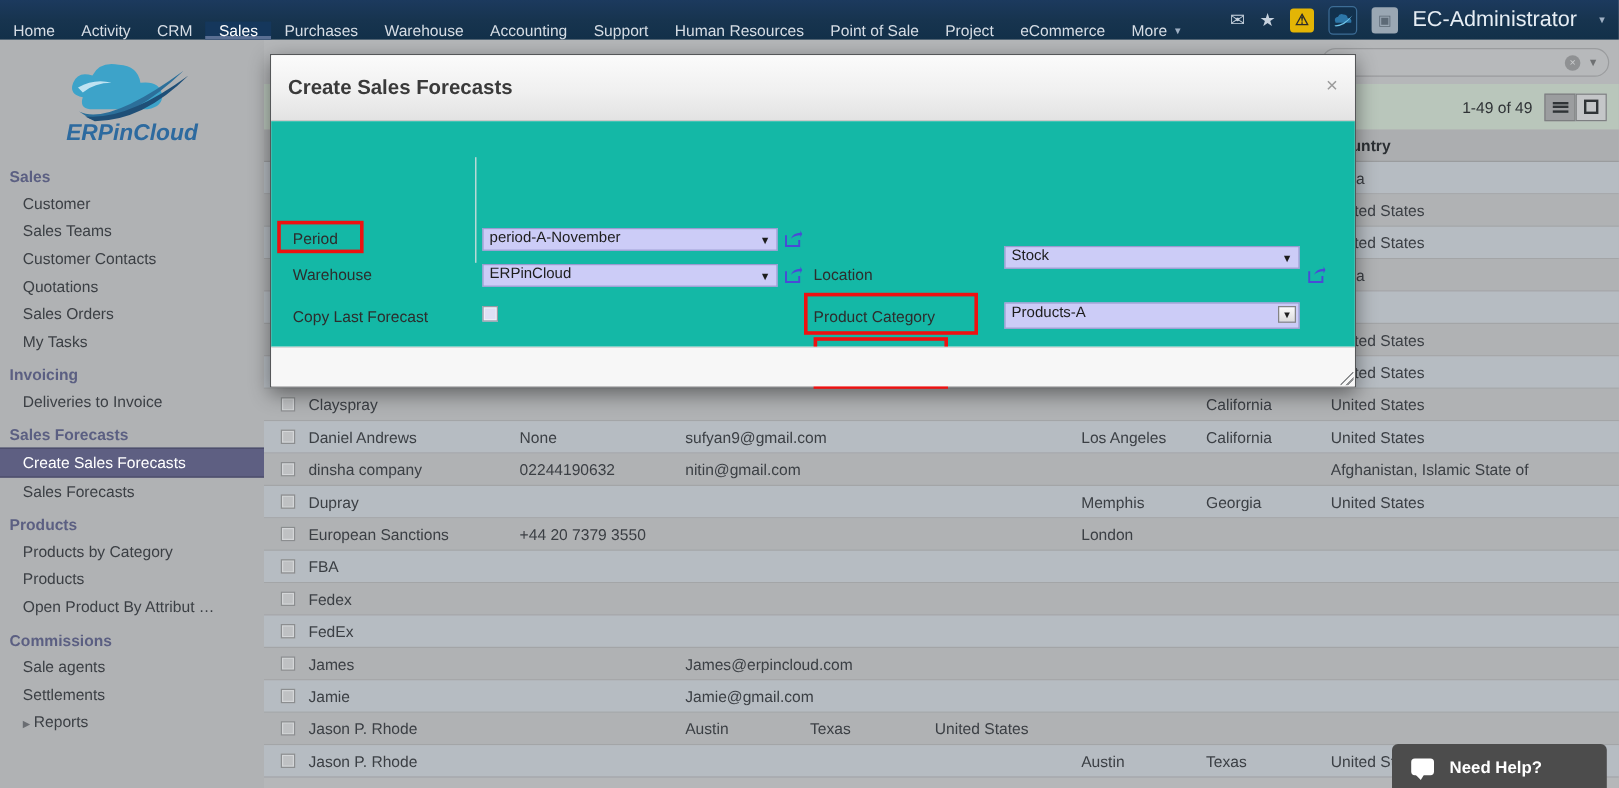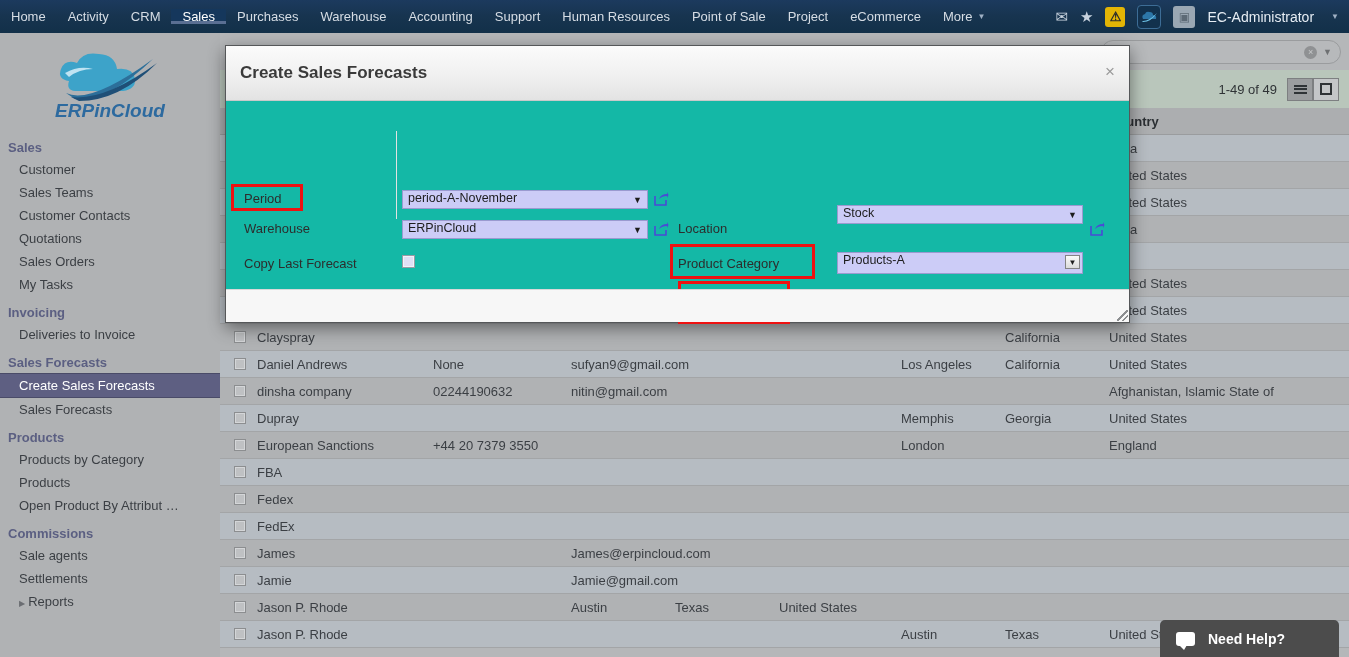--- a/index.html
+++ b/index.html
@@ -12,21 +12,21 @@
   }
 
   
   .topnav {
     position: absolute; top: 0; left: 0;
     width: 1349px; height: 33px;
     background: linear-gradient(to bottom, #1c3a5e 0%, #17344f 50%, #123049 100%);
     display: flex; align-items: stretch;
     z-index: 60;
   }
-  .nav-items { display: flex; align-items: center; flex: 1; }
+  .nav-items { display: flex; align-items: flex-end; flex: 1; }
   .nav-item {
     display: flex; align-items: center;
     padding: 0 11px;
     color: #d6dde5; font-size: 13px;
     cursor: pointer; white-space: nowrap;
   }
   .nav-item.active {
     background: #15375c;
     color: #ffffff;
     box-shadow: inset 0 -3px 0 #5a6f93;
@@ -42,21 +42,21 @@
   .badge-cloud {
     width: 24px; height: 24px; border-radius: 4px;
     background: #12314d; border: 1px solid #3d6d96;
     display:flex; align-items:center; justify-content:center;
   }
   .avatar-sq {
     width: 22px; height: 22px; border-radius: 3px;
     background: #9aa7b3; display:flex; align-items:center; justify-content:center;
     color:#5d6a76; font-size: 12px;
   }
-  .user-name { color: #e6edf4; font-size: 14px; }
+  .user-name { color: #e6edf4; font-size: 18px; }
 
   
   .sidebar {
     position: absolute; top: 33px; left: 0;
     width: 220px; height: 624px;
     background: #b0b2b4;
     overflow: hidden;
     z-index: 10;
   }
   .logo-wrap { padding: 12px 0 8px 0; text-align: center; }
@@ -501,21 +501,20 @@
       <span class="c-state">Georgia</span>
       <span class="c-country">United States</span>
     </div>
     <div class="tr even">
       <span class="cb"></span>
       <span class="c-name">European Sanctions</span>
       <span class="c-phone">+44 20 7379 3550</span>
       <span class="c-email"></span>
       <span class="c-city">London</span>
       <span class="c-state"></span>
-      <span class="c-country">England</span>
     </div>
     <div class="tr odd">
       <span class="cb"></span>
       <span class="c-name">FBA</span>
       <span class="c-phone"></span>
       <span class="c-email"></span>
       <span class="c-city"></span>
       <span class="c-state"></span>
       <span class="c-country"></span>
     </div>

